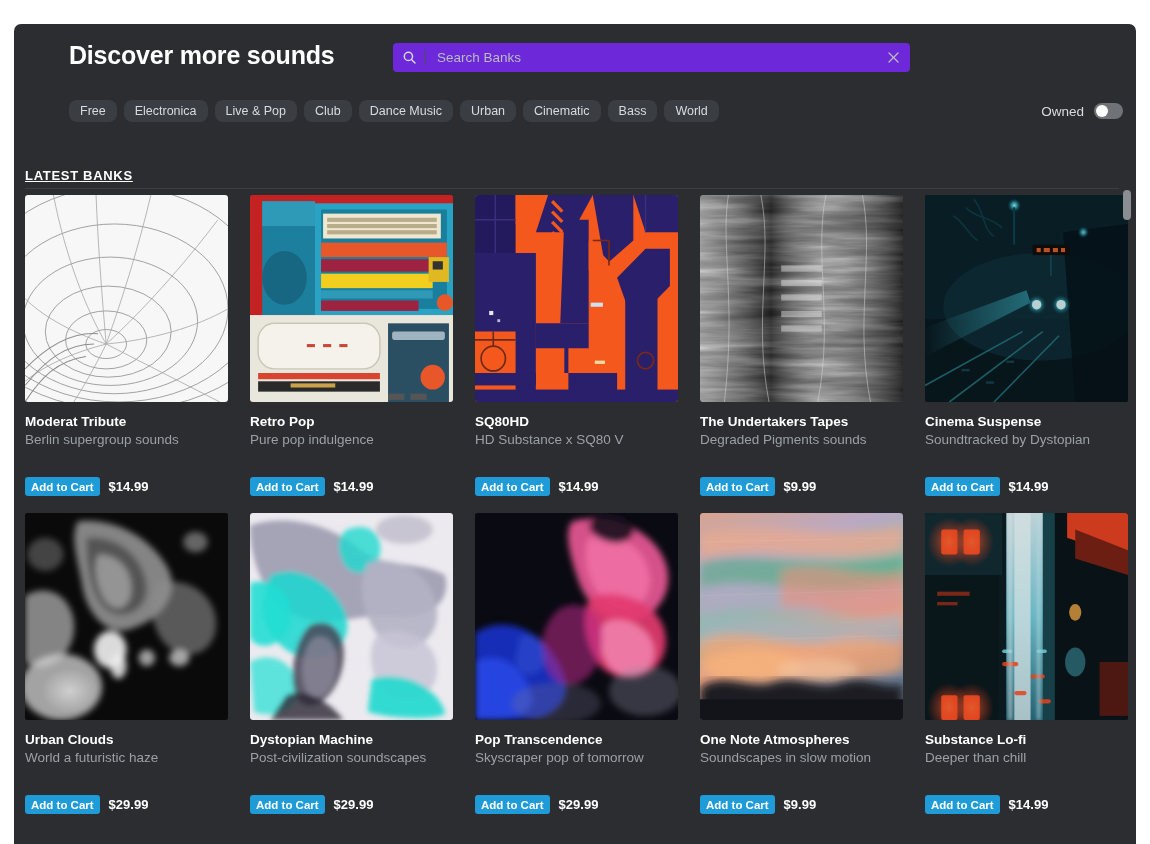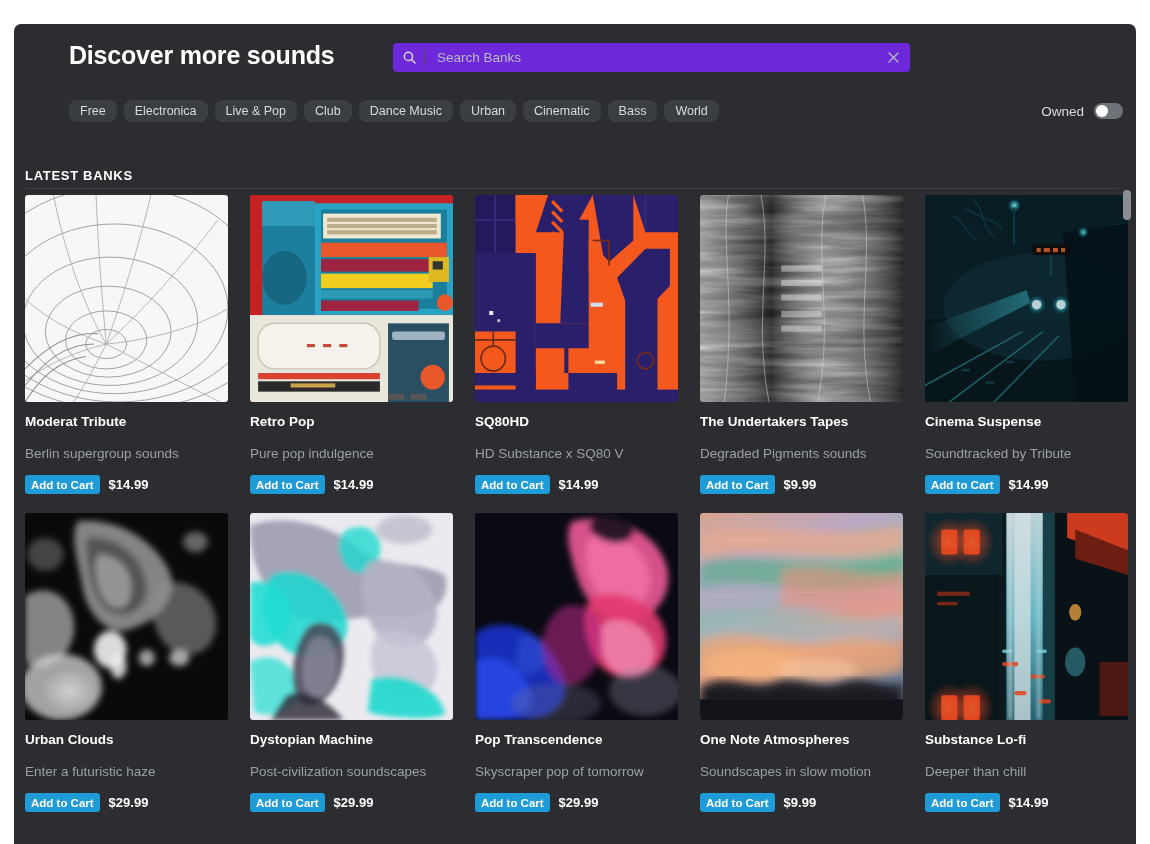--- a/index.html
+++ b/index.html
@@ -68,20 +68,21 @@
     position: absolute; left: 2px; top: 2px;
     width: 12px; height: 12px; border-radius: 50%;
     background: #ffffff;
   }
 
   
   .section-title {
     position: absolute; left: 11px; top: 144px;
     font-size: 13px; font-weight: bold; color: #ffffff;
     letter-spacing: 0.7px;
+    text-decoration: underline;
   }
   .section-rule {
     position: absolute; left: 11px; top: 164px;
     width: 1094px; height: 1px; background: #3b3e42;
   }
 
   
   .grid {
     position: absolute; left: 11px; top: 171px;
     width: 1102px; height: 640px;
@@ -95,24 +96,24 @@
     width: 203px; height: 207px; border-radius: 3px;
     overflow: hidden; position: relative; background: #111;
     cursor: pointer;
   }
   .art svg { display: block; width: 100%; height: 100%; }
   .card-title {
     margin-top: 12px; font-size: 13.5px; font-weight: bold; color: #ffffff;
     white-space: nowrap; overflow: hidden;
   }
   .card-sub {
-    margin-top: 17px; font-size: 13.5px; color: #9ba0a5;
+    margin-top: 3px; font-size: 13.5px; color: #9ba0a5;
     white-space: nowrap; overflow: hidden;
   }
-  .card-buyrow { margin-top: 14px; display: flex; align-items: center; gap: 9px; }
+  .card-buyrow { margin-top: 30px; display: flex; align-items: center; gap: 9px; }
   .cart-btn {
     background: #1f9bd7; color: #ffffff; border: none;
     border-radius: 3px; height: 19px; padding: 0 6px;
     font-size: 11.5px; font-weight: bold; cursor: pointer;
     font-family: "Liberation Sans", sans-serif; white-space: nowrap;
   }
   .price { font-size: 13px; font-weight: bold; color: #ffffff; }
 
   
   .scrollbar-track {
@@ -411,21 +412,21 @@
           </g>
           <g fill="#1e5c68" opacity="0.6">
             <rect x="18" y="84" width="4" height="1.2"></rect>
             <rect x="30" y="90" width="4" height="1.2"></rect>
             <rect x="40" y="80" width="4" height="1.2"></rect>
           </g>
           <rect width="100" height="100" fill="#061218" opacity="0.2"></rect>
         </svg>
       </div>
       <div class="card-title">Cinema Suspense</div>
-      <div class="card-sub">Soundtracked by Tribute</div>
+      <div class="card-sub">Soundtracked by Dystopian</div>
       <div class="card-buyrow">
         <button class="cart-btn">Add to Cart</button>
         <span class="price">$14.99</span>
       </div>
     </div>
 
     <div class="card">
       <div class="art">
         <svg viewBox="0 0 100 100" preserveAspectRatio="none">
           <defs>
@@ -449,21 +450,21 @@
             <ellipse cx="46" cy="74" rx="4" ry="6" fill="#ededed" opacity="0.85"></ellipse>
             <ellipse cx="60" cy="70" rx="4" ry="4" fill="#dcdcdc" opacity="0.7"></ellipse>
             <ellipse cx="76" cy="70" rx="5" ry="4" fill="#e4e4e4" opacity="0.7"></ellipse>
             <ellipse cx="84" cy="14" rx="6" ry="5" fill="#c0c0c0" opacity="0.5"></ellipse>
             <ellipse cx="10" cy="20" rx="9" ry="8" fill="#8a8a8a" opacity="0.45"></ellipse>
           </g>
           <ellipse cx="22" cy="86" rx="14" ry="11" fill="url(#w5)" opacity="0.5"></ellipse>
         </svg>
       </div>
       <div class="card-title">Urban Clouds</div>
-      <div class="card-sub">Enter a futuristic haze</div>
+      <div class="card-sub">World a futuristic haze</div>
       <div class="card-buyrow">
         <button class="cart-btn">Add to Cart</button>
         <span class="price">$29.99</span>
       </div>
     </div>
 
     <div class="card">
       <div class="art">
         <svg viewBox="0 0 100 100" preserveAspectRatio="none">
           <defs>

